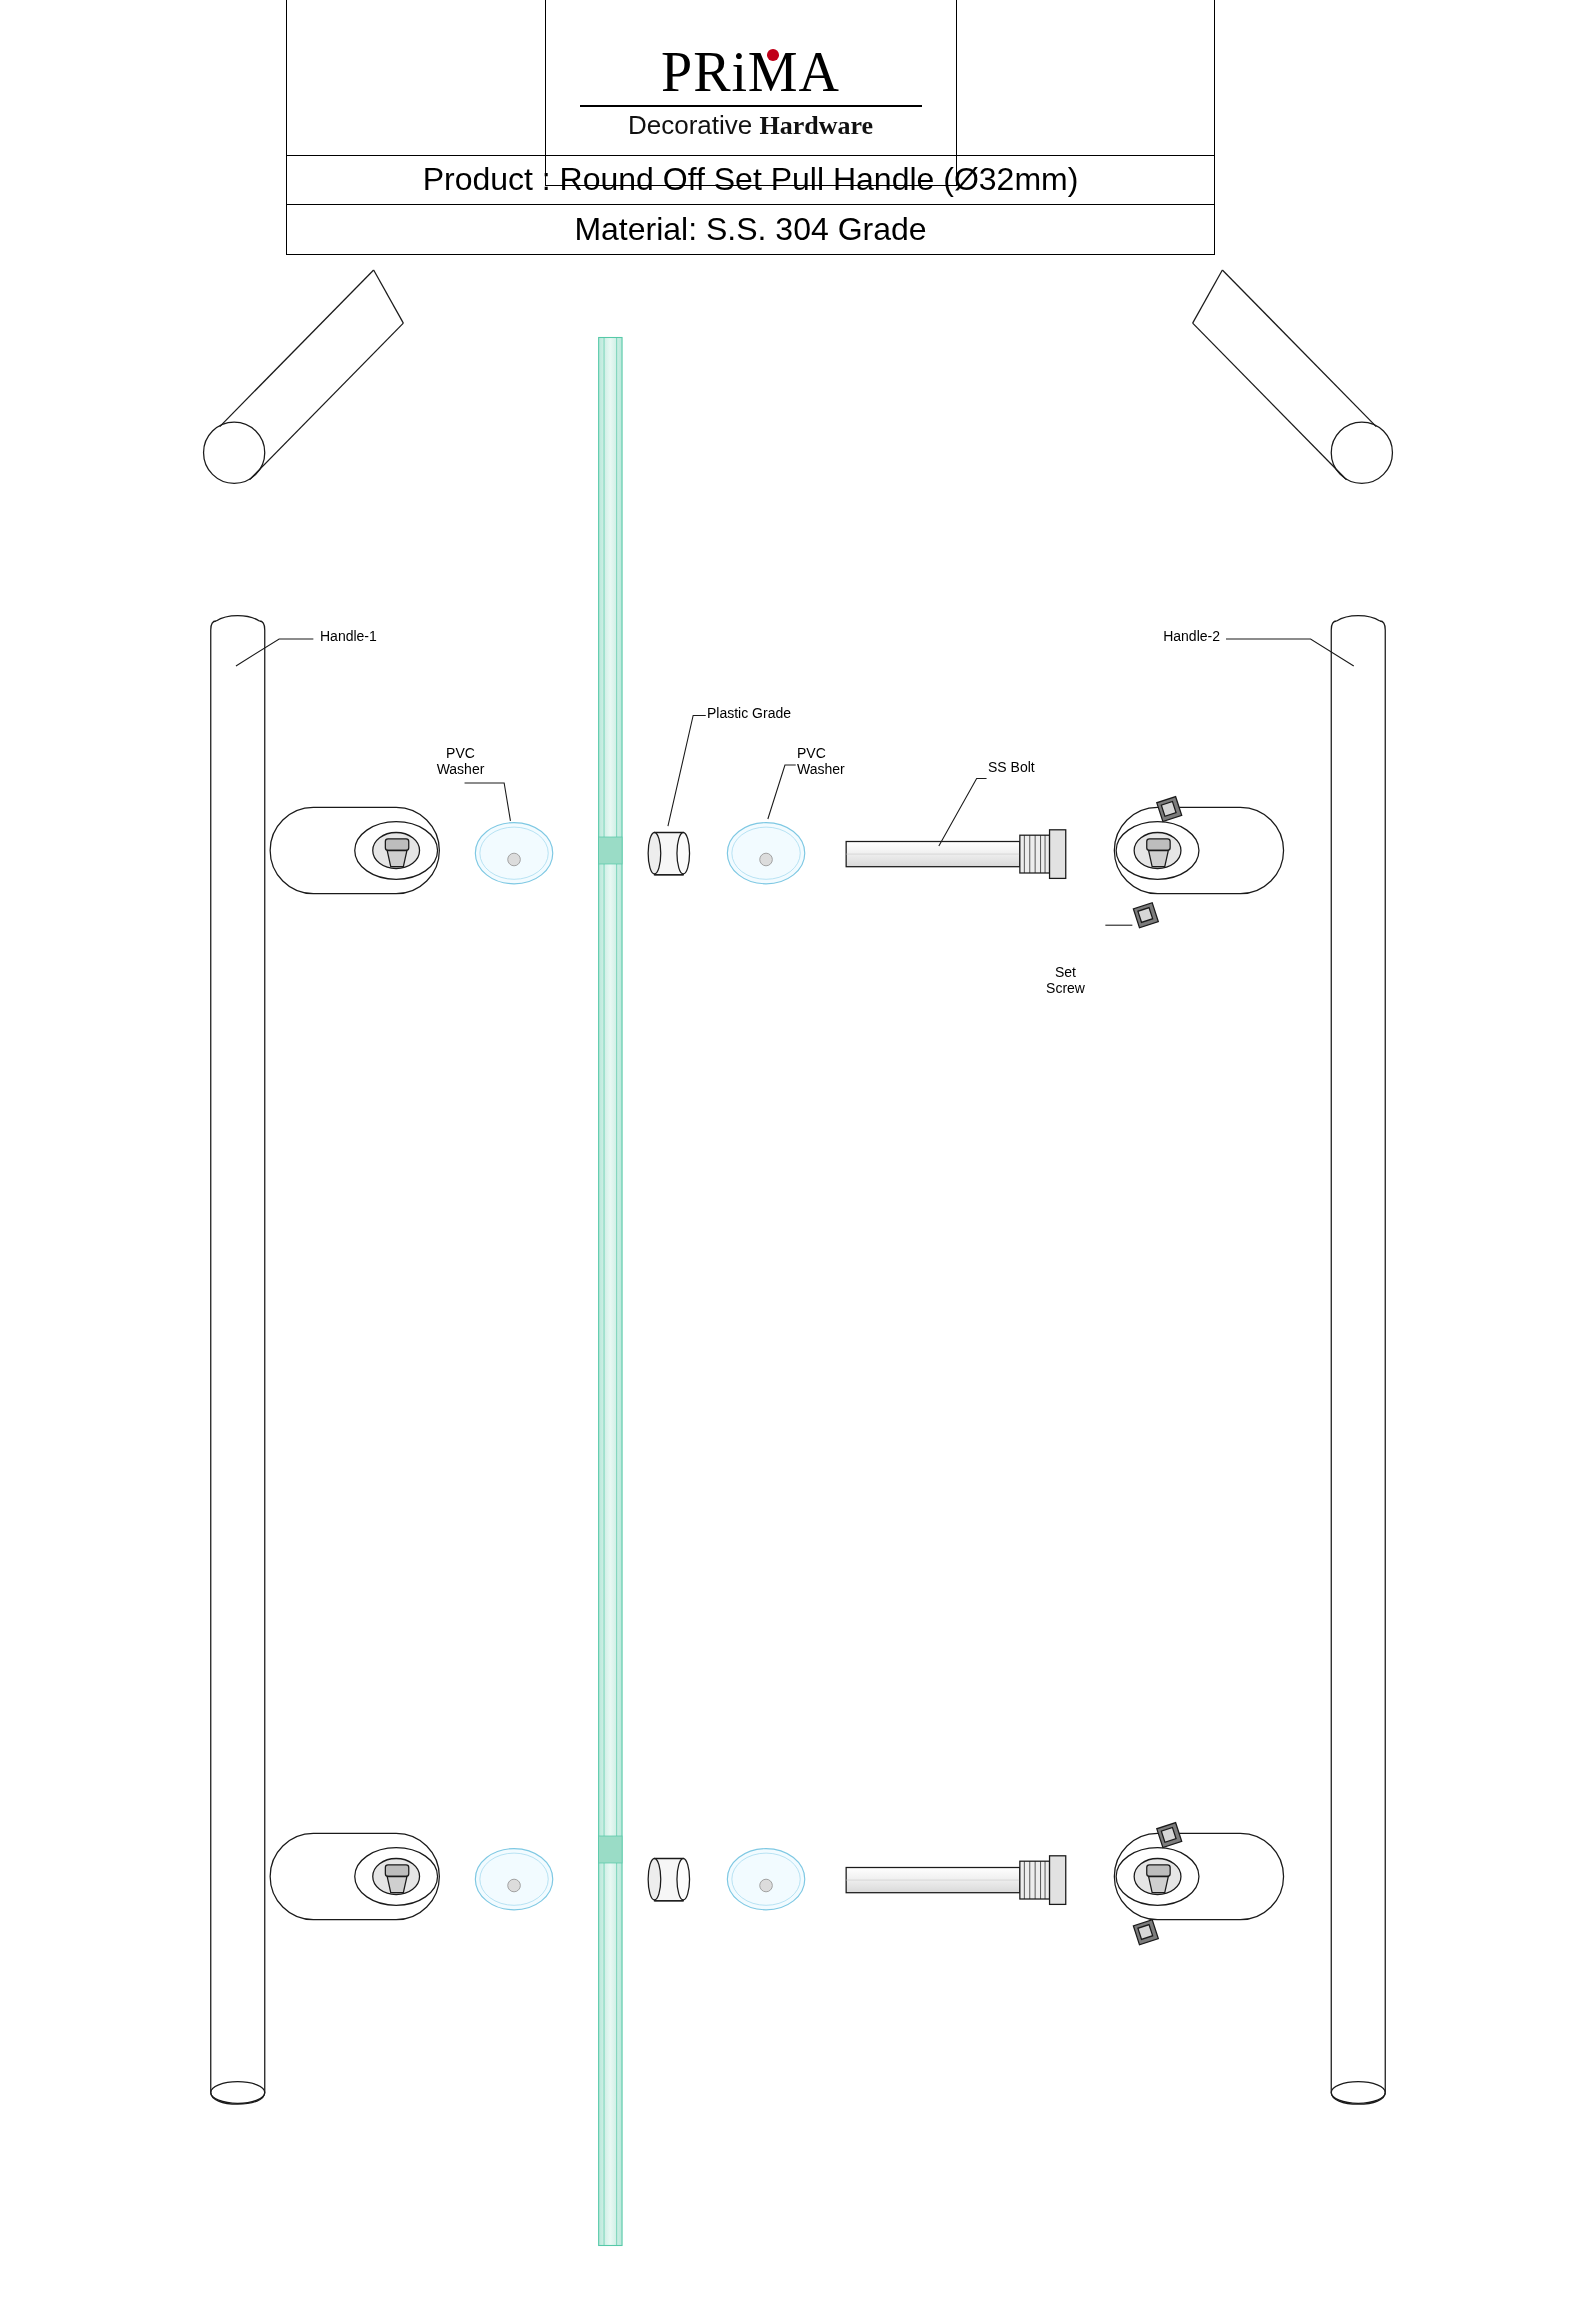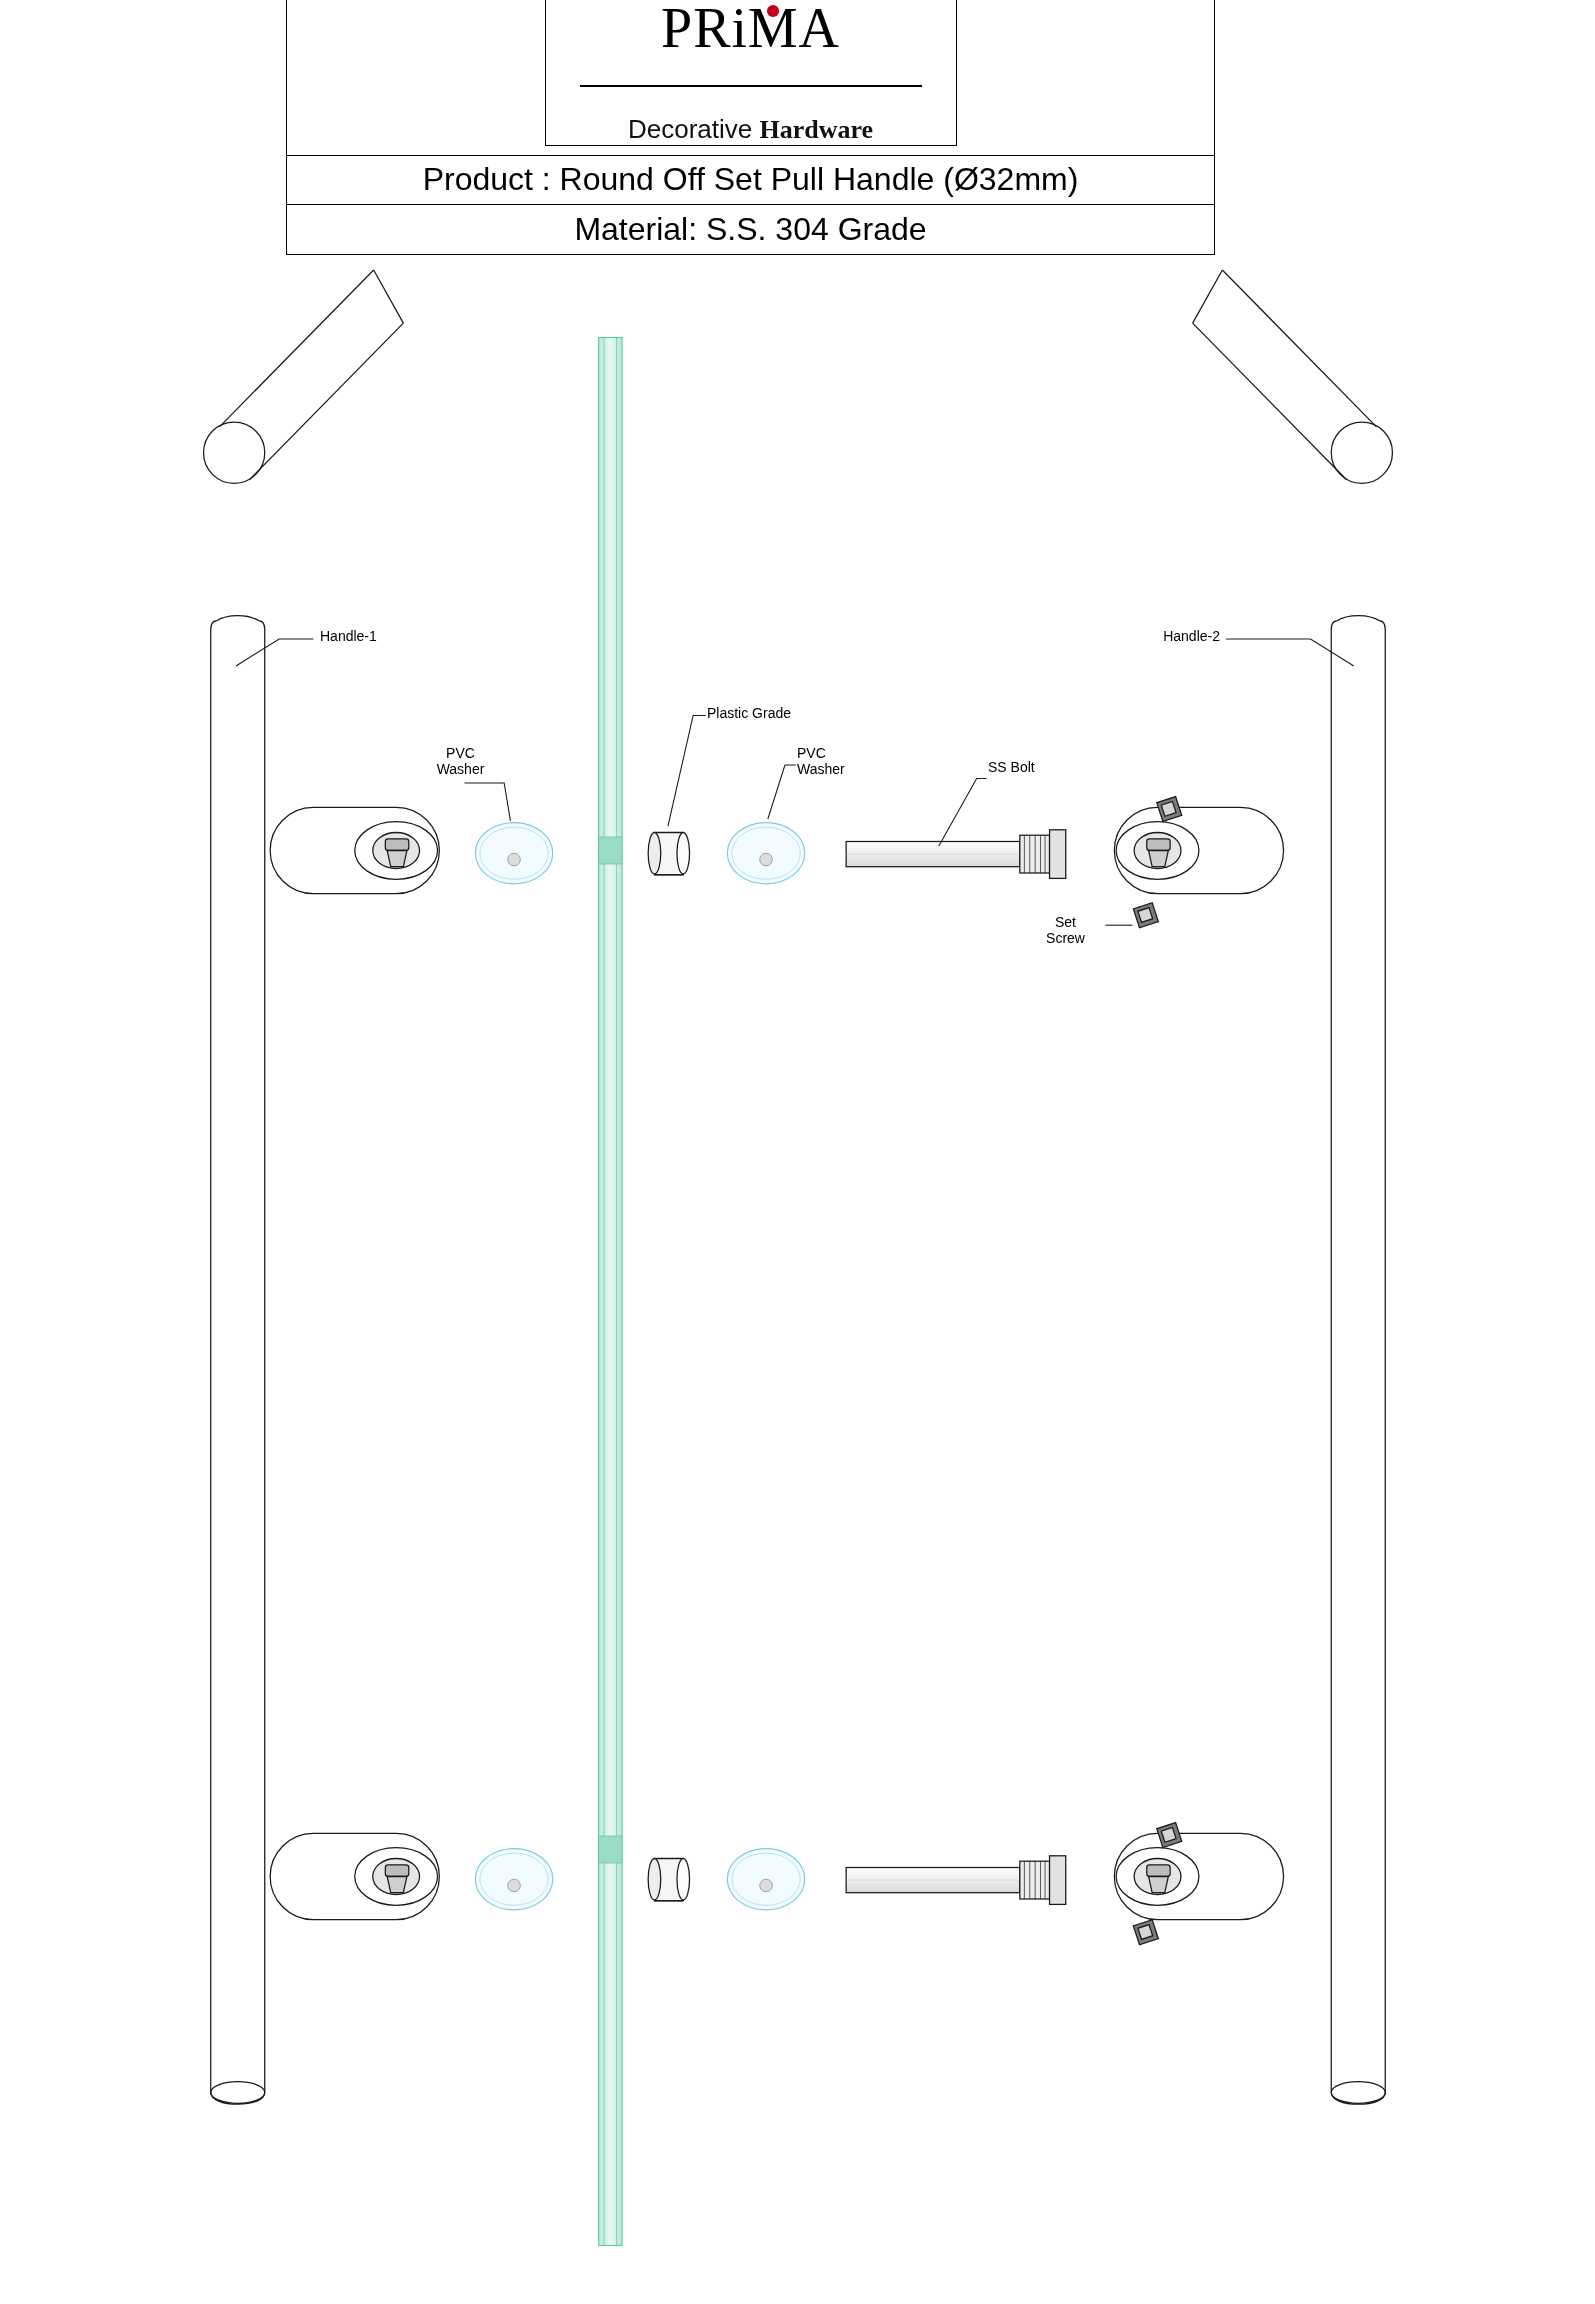--- a/index.html
+++ b/index.html
@@ -29,29 +29,29 @@
   .logo-row {
     height: 155px;
     position: relative;
   }
   .logo-box {
     position: absolute;
     left: 50%;
     transform: translateX(-50%);
     top: 0px;
     width: 412px;
-    height: 146px;
+    height: 186px;
     border-left: 1.4px solid #000;
     border-right: 1.4px solid #000;
     border-bottom: 1.4px solid #000;
     box-sizing: border-box;
     display: flex;
     flex-direction: column;
     align-items: center;
-    justify-content: space-between;
+    justify-content: center;
   }
   .logo-main {
     font-family: "Liberation Serif", serif;
     font-size: 56px;
     letter-spacing: 0.9px;
     line-height: 1;
     position: relative;
     font-weight: 400;
     color: #000;
   }
@@ -329,15 +329,15 @@
 
 <div class="lbl" style="left:320px; top:628px;">Handle-1</div>
 <div class="lbl right" style="left:1017px; top:628px; width:203px;">Handle-2</div>
 
 <div class="lbl center" style="left:402px; top:745px; width:117px;"><span>PVC
 Washer</span></div>
 <div class="lbl" style="left:707px; top:705px;">Plastic Grade</div>
 <div class="lbl" style="left:797px; top:745px;"><span>PVC
 Washer</span></div>
 <div class="lbl" style="left:988px; top:759px;">SS Bolt</div>
-<div class="lbl center" style="left:1024px; top:914px; width:83px;"><span>Set
+<div class="lbl center" style="left:1024px; top:964px; width:83px;"><span>Set
 Screw</span></div>
 
 
 </body></html>

